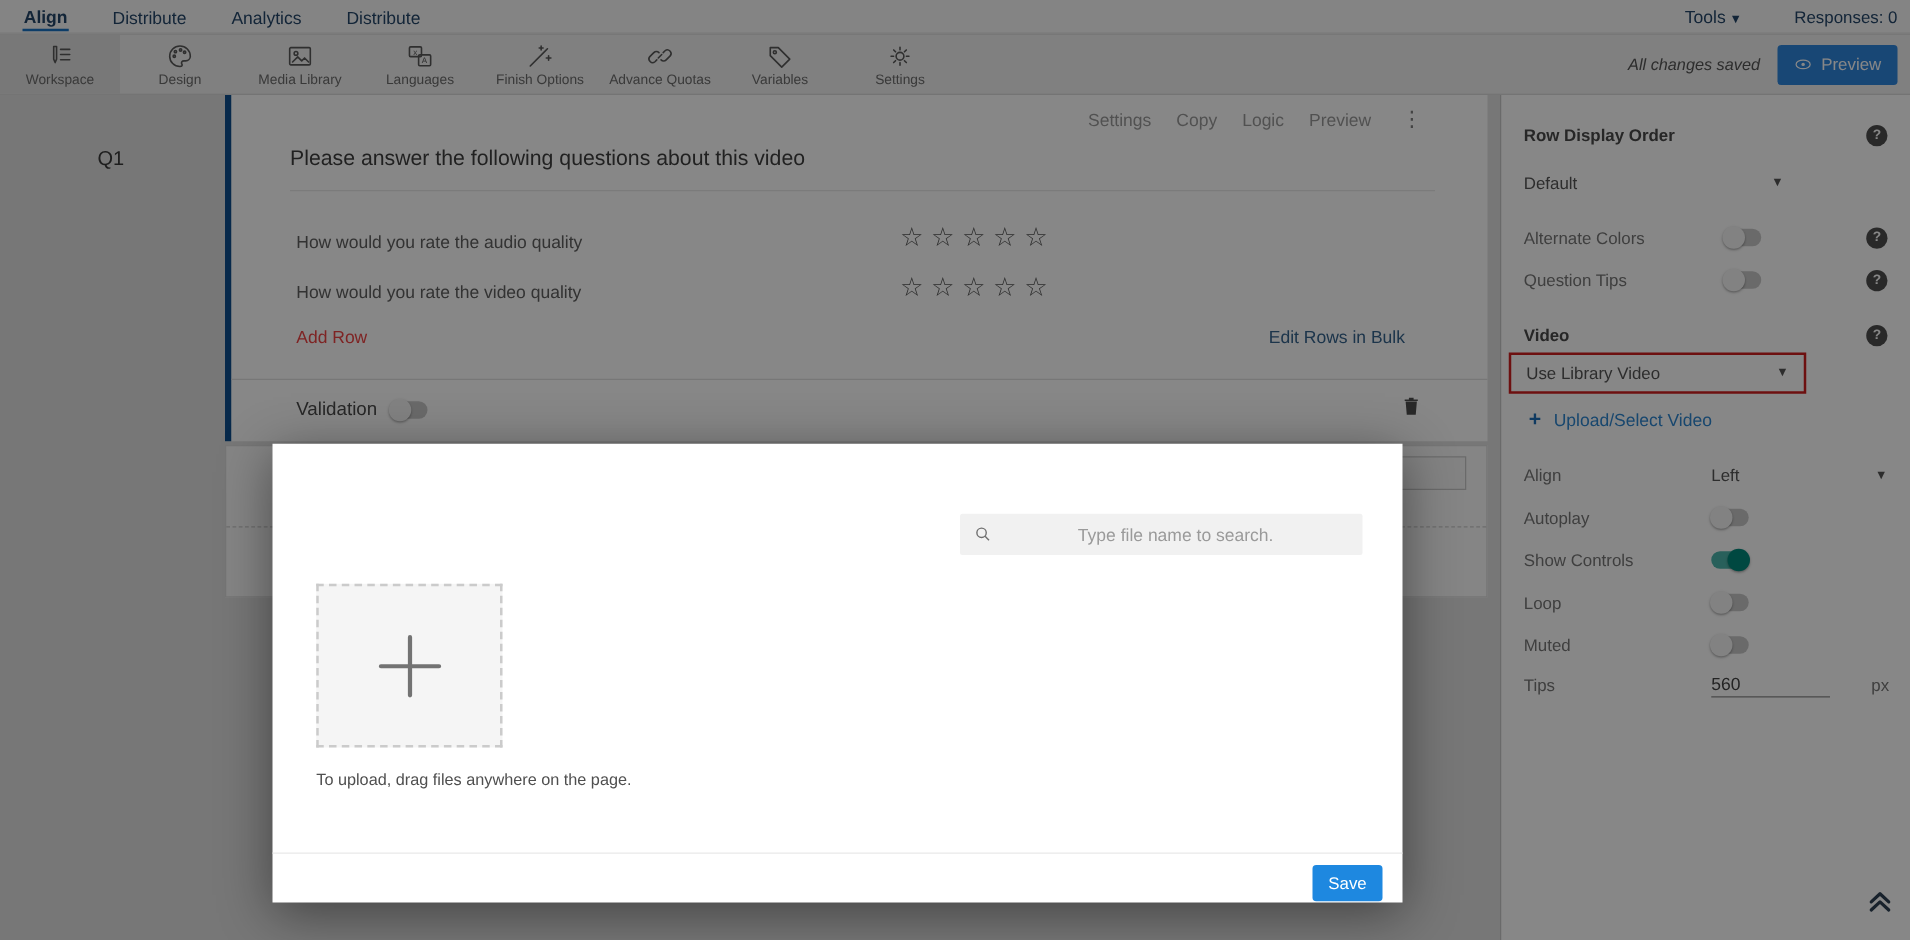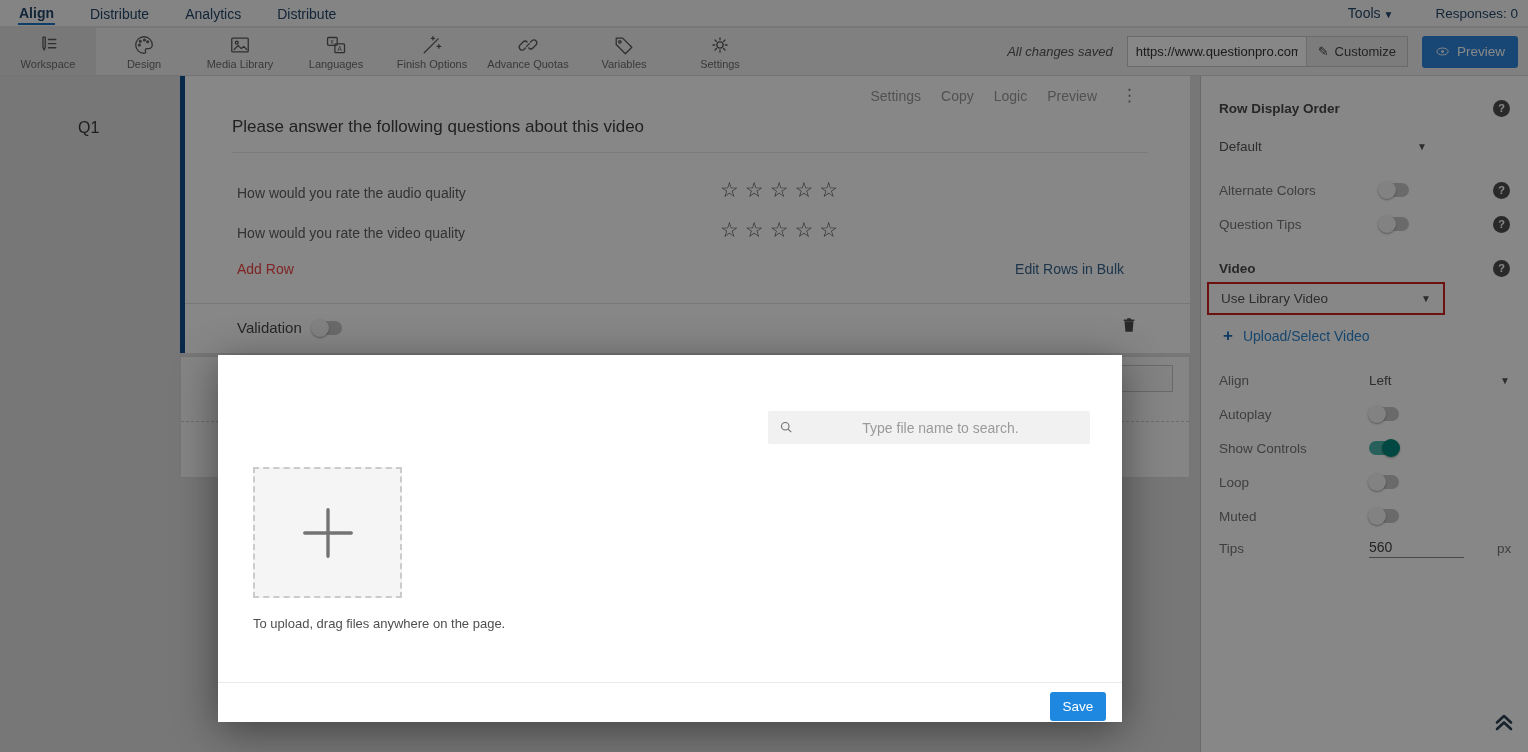--- a/index.html
+++ b/index.html
@@ -192,27 +192,20 @@
     </div>
     <div class="tb-item">
       <svg viewBox="0 0 24 24">
           <circle cx="12" cy="12" r="3.4"></circle>
           <path d="M12 4.2v2.2M12 17.6v2.2M4.2 12h2.2M17.6 12h2.2M6.5 6.5l1.6 1.6M15.9 15.9l1.6 1.6M17.5 6.5l-1.6 1.6M8.1 15.9l-1.6 1.6"></path>
         </svg>
       <span>Settings</span>
     </div>
     <div class="tb-right">
       <span class="autosave">All changes saved</span>
-      <span class="url-box">
-        <input value="https://www.questionpro.com" style="">
-        <span class="customize">
-          <span>✎</span>
-          <span>Customize</span>
-        </span>
-      </span>
       <span class="preview-btn">
         <svg viewBox="0 0 24 24">
             <ellipse cx="12" cy="12" rx="9" ry="5.5"></ellipse>
             <circle cx="12" cy="12" r="2.2" fill="#fff" stroke="none"></circle>
           </svg>
         <span>Preview</span>
       </span>
     </div>
   </div>
 

